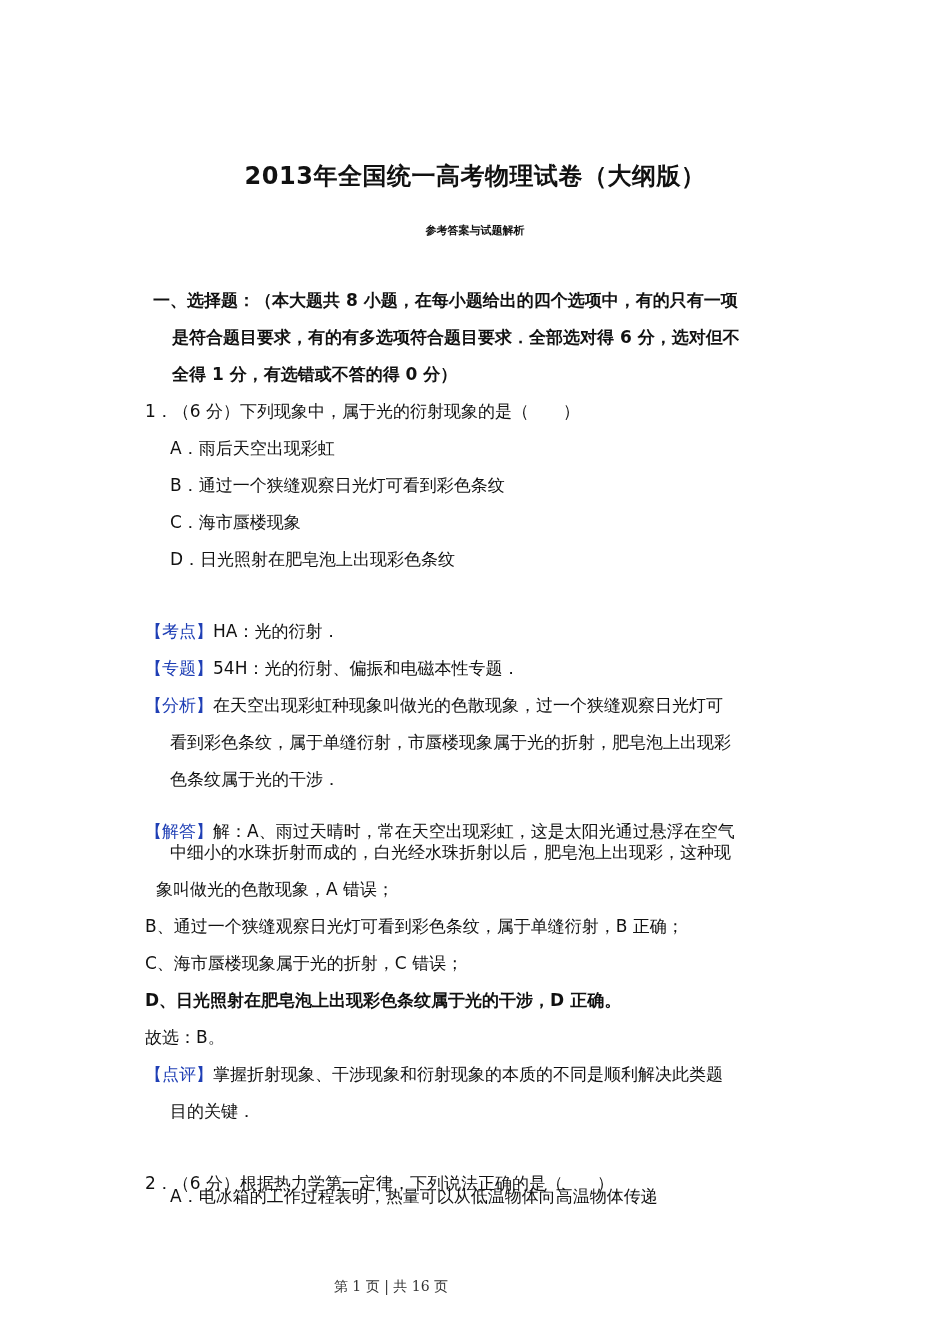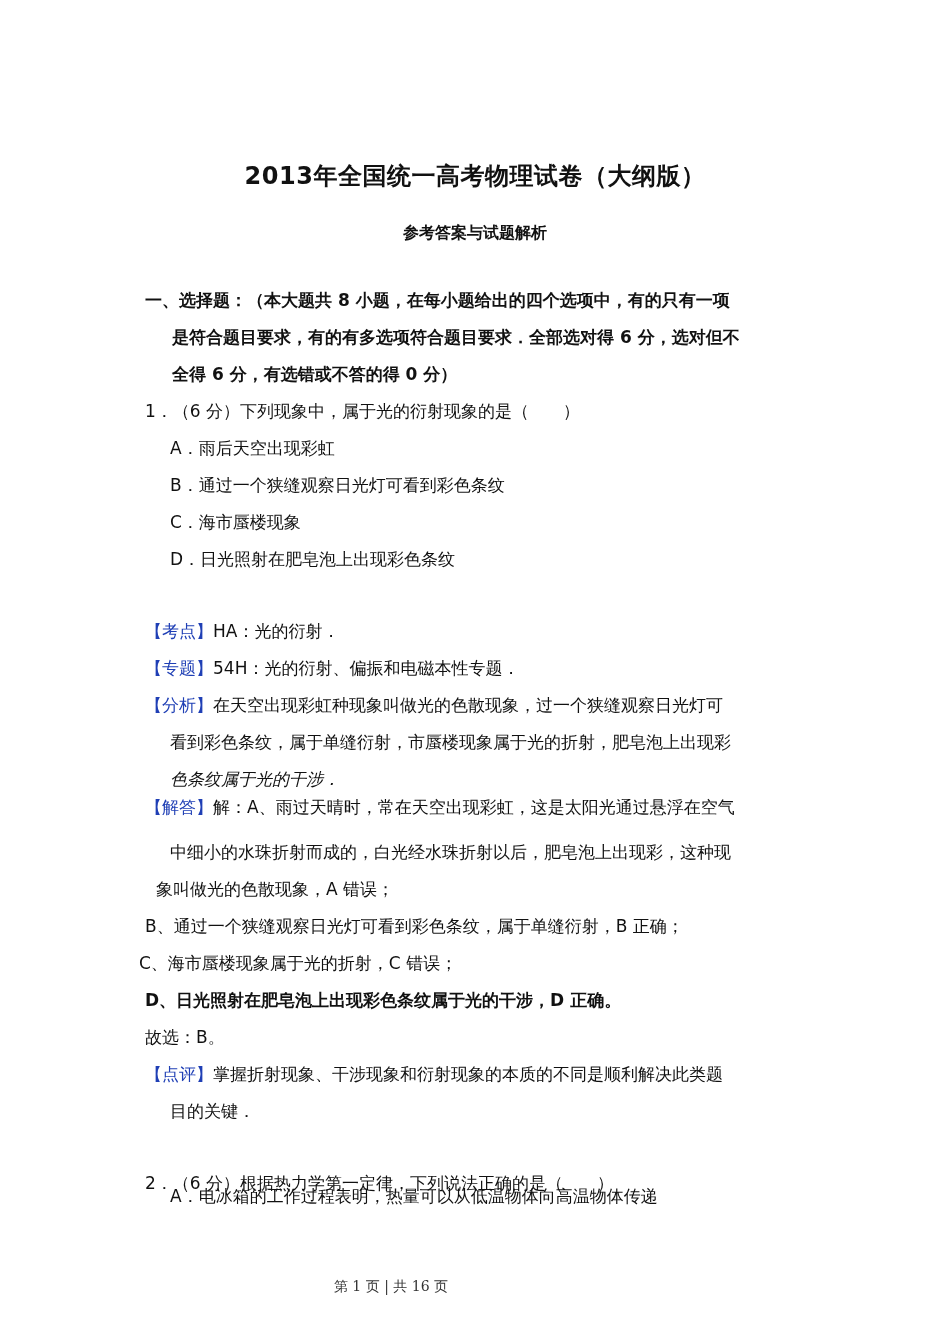--- a/index.html
+++ b/index.html
@@ -1,60 +1,60 @@
 <!DOCTYPE html>
 <html><head>
 <meta charset="utf-8">
 <style>
   html, body { margin: 0; padding: 0; background: #ffffff; }
   body { width: 950px; height: 1344px; position: relative; font-family: "DejaVu Sans", "Liberation Sans", sans-serif; color: #111; }
   .page { position: absolute; left: 0; top: 0; width: 950px; height: 1344px; margin-top: 36px; }
   .title { position: absolute; top: 124px; left: 0; width: 950px; text-align: center; font-size: 24px; font-weight: bold; letter-spacing: 0.5px; }
-  .subtitle { position: absolute; top: 187px; left: 0; width: 950px; text-align: center; font-size: 16px; font-weight: bold; }
+  .subtitle { position: absolute; top: 187px; left: 0; width: 950px; text-align: center; font-size: 11px; font-weight: bold; }
   .line { position: absolute; font-size: 17px; line-height: 22px; white-space: nowrap; }
   .bold { font-weight: bold; }
   .tag { color: #1f3fb5; }
   .footer { position: absolute; top: 1242px; left: 0; width: 782px; text-align: center; font-size: 14px; color: #333; font-family: "DejaVu Serif", serif; }
 </style>
 </head>
 <body>
 
 <div class="page">
   <div class="title">2013年全国统一高考物理试卷（大纲版）</div>
   <div class="subtitle">参考答案与试题解析</div>
 
-  <div class="line bold" style="top:253px;left:145px;">一、选择题：（本大题共 8 小题，在每小题给出的四个选项中，有的只有一项</div>
+  <div class="line bold" style="top:253px;left:153px;">一、选择题：（本大题共 8 小题，在每小题给出的四个选项中，有的只有一项</div>
   <div class="line bold" style="top:290px;left:172px;">是符合题目要求，有的有多选项符合题目要求．全部选对得 6 分，选对但不</div>
-  <div class="line bold" style="top:327px;left:172px;">全得 6 分，有选错或不答的得 0 分）</div>
+  <div class="line bold" style="top:327px;left:172px;">全得 1 分，有选错或不答的得 0 分）</div>
 
   <div class="line" style="top:364px;left:145px;">1．（6 分）下列现象中，属于光的衍射现象的是（　　）</div>
   <div class="line" style="top:401px;left:170px;">A．雨后天空出现彩虹</div>
   <div class="line" style="top:438px;left:170px;">B．通过一个狭缝观察日光灯可看到彩色条纹</div>
   <div class="line" style="top:475px;left:170px;">C．海市蜃楼现象</div>
   <div class="line" style="top:512px;left:170px;">D．日光照射在肥皂泡上出现彩色条纹</div>
 
   <div class="line" style="top:584px;left:145px;">
     <span class="tag">【考点】</span><span>HA：光的衍射．</span>
   </div>
   <div class="line" style="top:621px;left:145px;">
     <span class="tag">【专题】</span><span>54H：光的衍射、偏振和电磁本性专题．</span>
   </div>
   <div class="line" style="top:658px;left:145px;">
     <span class="tag">【分析】</span><span>在天空出现彩虹种现象叫做光的色散现象，过一个狭缝观察日光灯可</span>
   </div>
   <div class="line" style="top:695px;left:170px;">看到彩色条纹，属于单缝衍射，市蜃楼现象属于光的折射，肥皂泡上出现彩</div>
-  <div class="line" style="top:732px;left:170px;font-style:italic;">色条纹属于光的干涉．</div>
+  <div class="line" style="top:732px;left:170px;">色条纹属于光的干涉．</div>
 
-  <div class="line" style="top:760px;left:145px;">
+  <div class="line" style="top:784px;left:145px;">
     <span class="tag">【解答】</span><span>解：A、雨过天晴时，常在天空出现彩虹，这是太阳光通过悬浮在空气</span>
   </div>
   <div class="line" style="top:805px;left:170px;">中细小的水珠折射而成的，白光经水珠折射以后，肥皂泡上出现彩，这种现</div>
   <div class="line" style="top:842px;left:156px;">象叫做光的色散现象，A 错误；</div>
   <div class="line" style="top:879px;left:145px;">B、通过一个狭缝观察日光灯可看到彩色条纹，属于单缝衍射，B 正确；</div>
-  <div class="line" style="top:916px;left:139px;text-align:right;">C、海市蜃楼现象属于光的折射，C 错误；</div>
+  <div class="line" style="top:916px;left:145px;text-align:right;">C、海市蜃楼现象属于光的折射，C 错误；</div>
   <div class="line" style="top:953px;left:145px;font-weight:bold;">D、日光照射在肥皂泡上出现彩色条纹属于光的干涉，D 正确。</div>
   <div class="line" style="top:990px;left:145px;">故选：B。</div>
 
   <div class="line" style="top:1027px;left:145px;">
     <span class="tag">【点评】</span><span>掌握折射现象、干涉现象和衍射现象的本质的不同是顺利解决此类题</span>
   </div>
   <div class="line" style="top:1064px;left:170px;">目的关键．</div>
 
   <div class="line" style="top:1136px;left:145px;">2．（6 分）根据热力学第一定律，下列说法正确的是（　　）</div>
   <div class="line" style="top:1149px;left:170px;">A．电冰箱的工作过程表明，热量可以从低温物体向高温物体传递</div>

